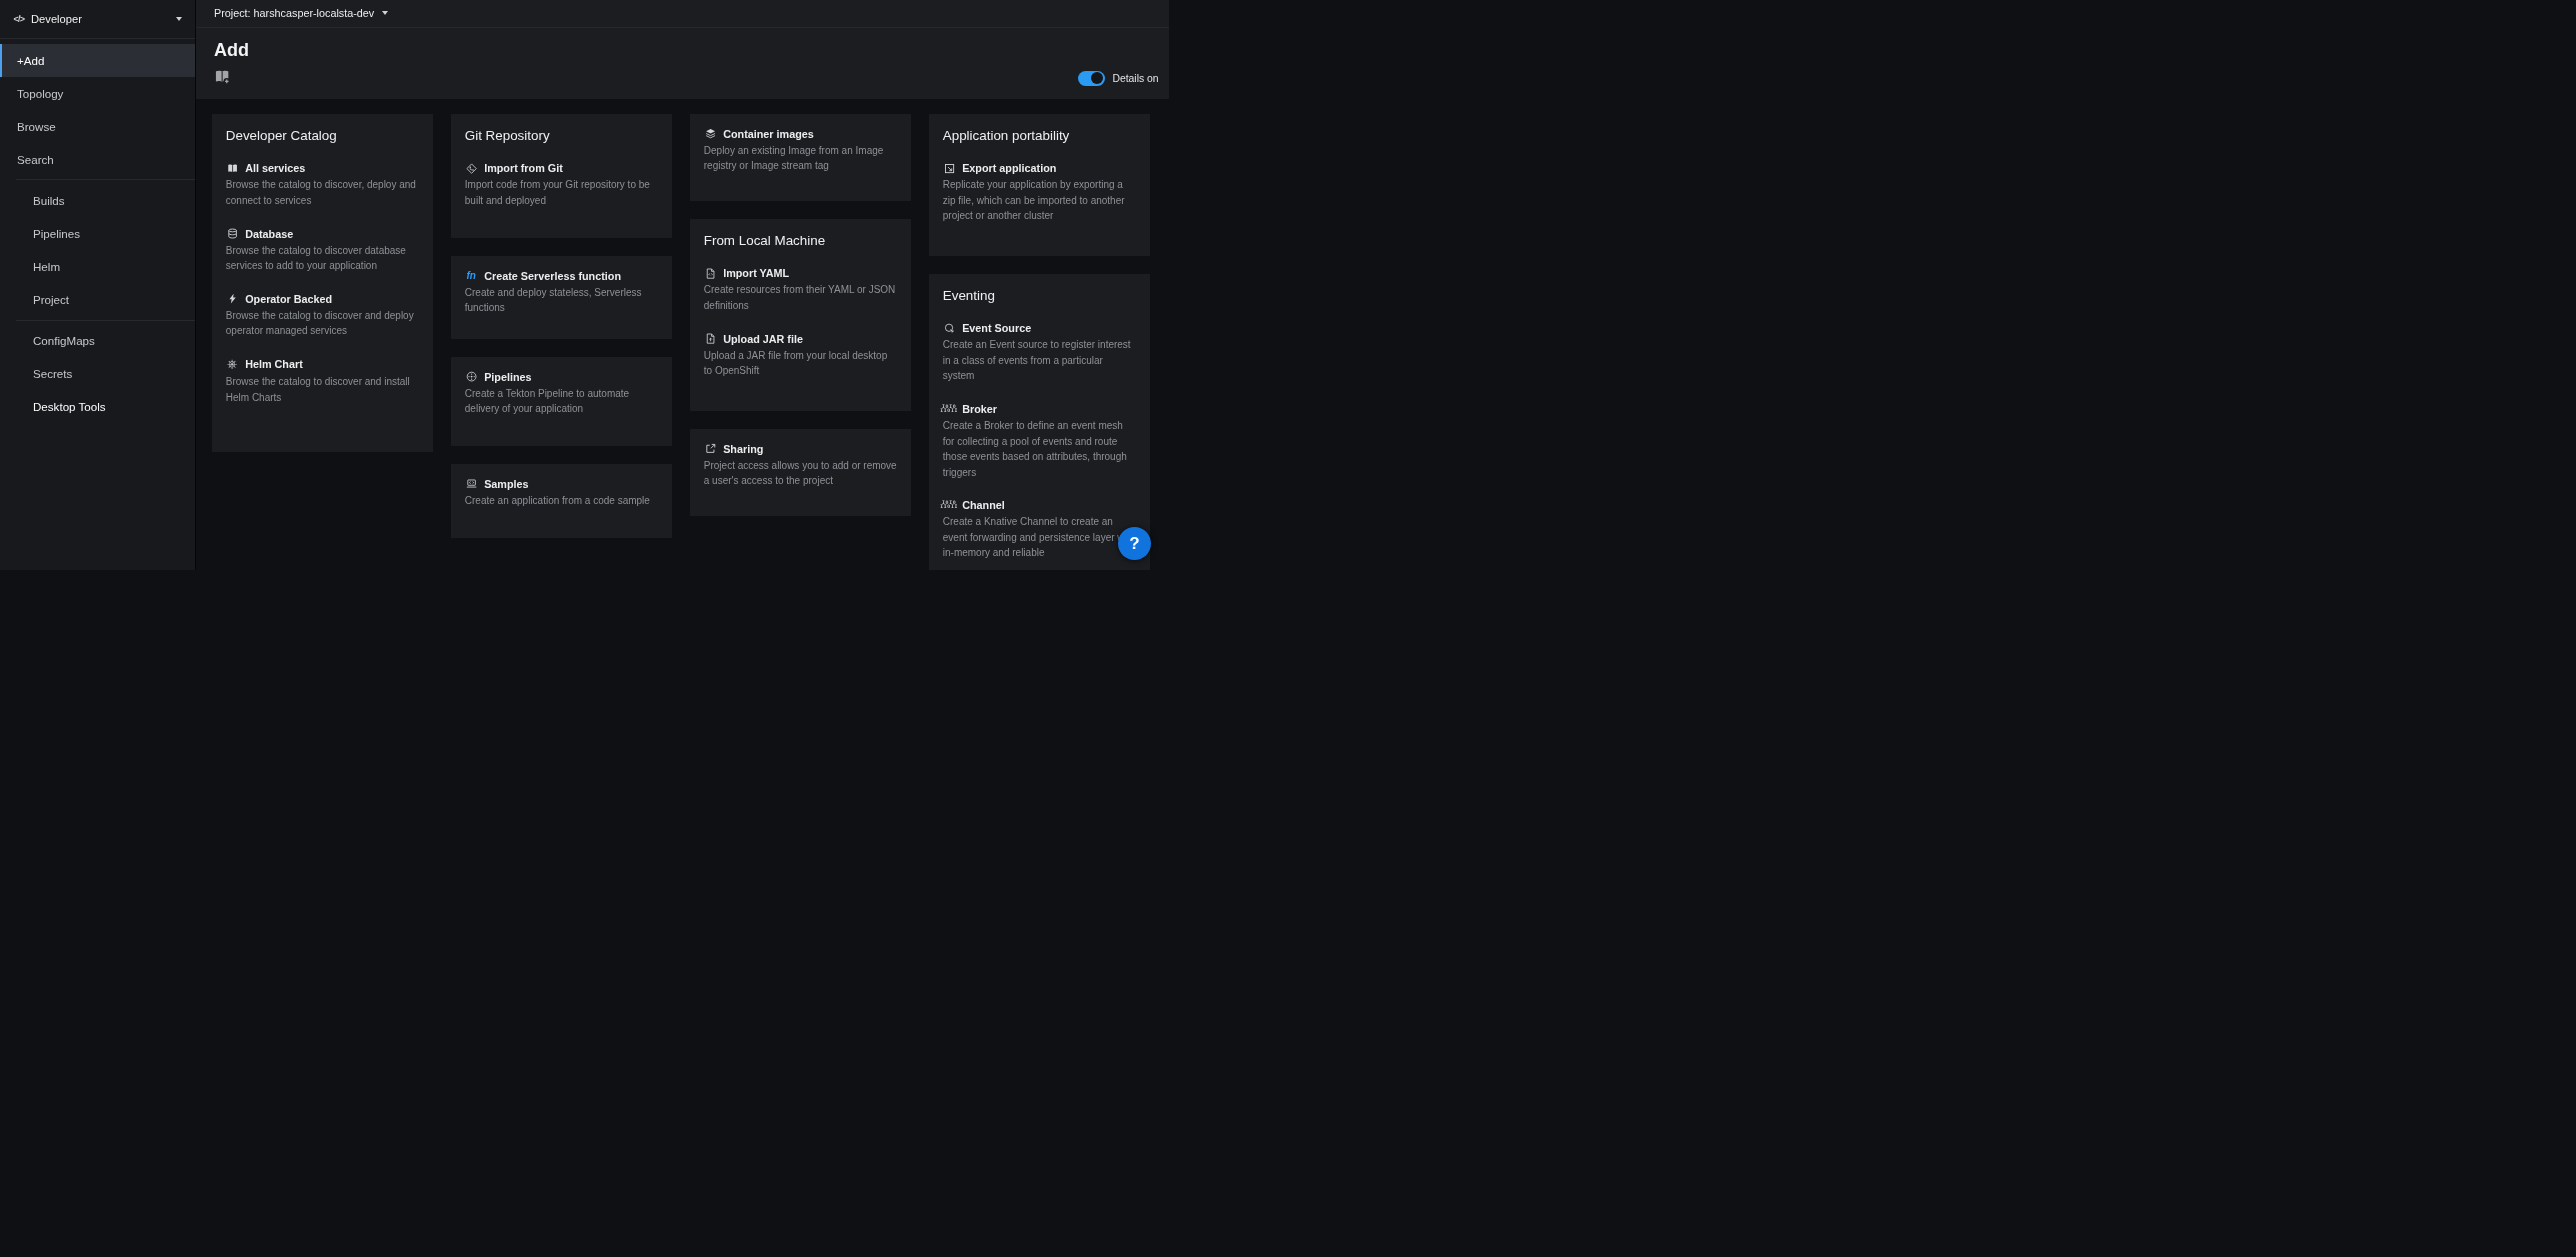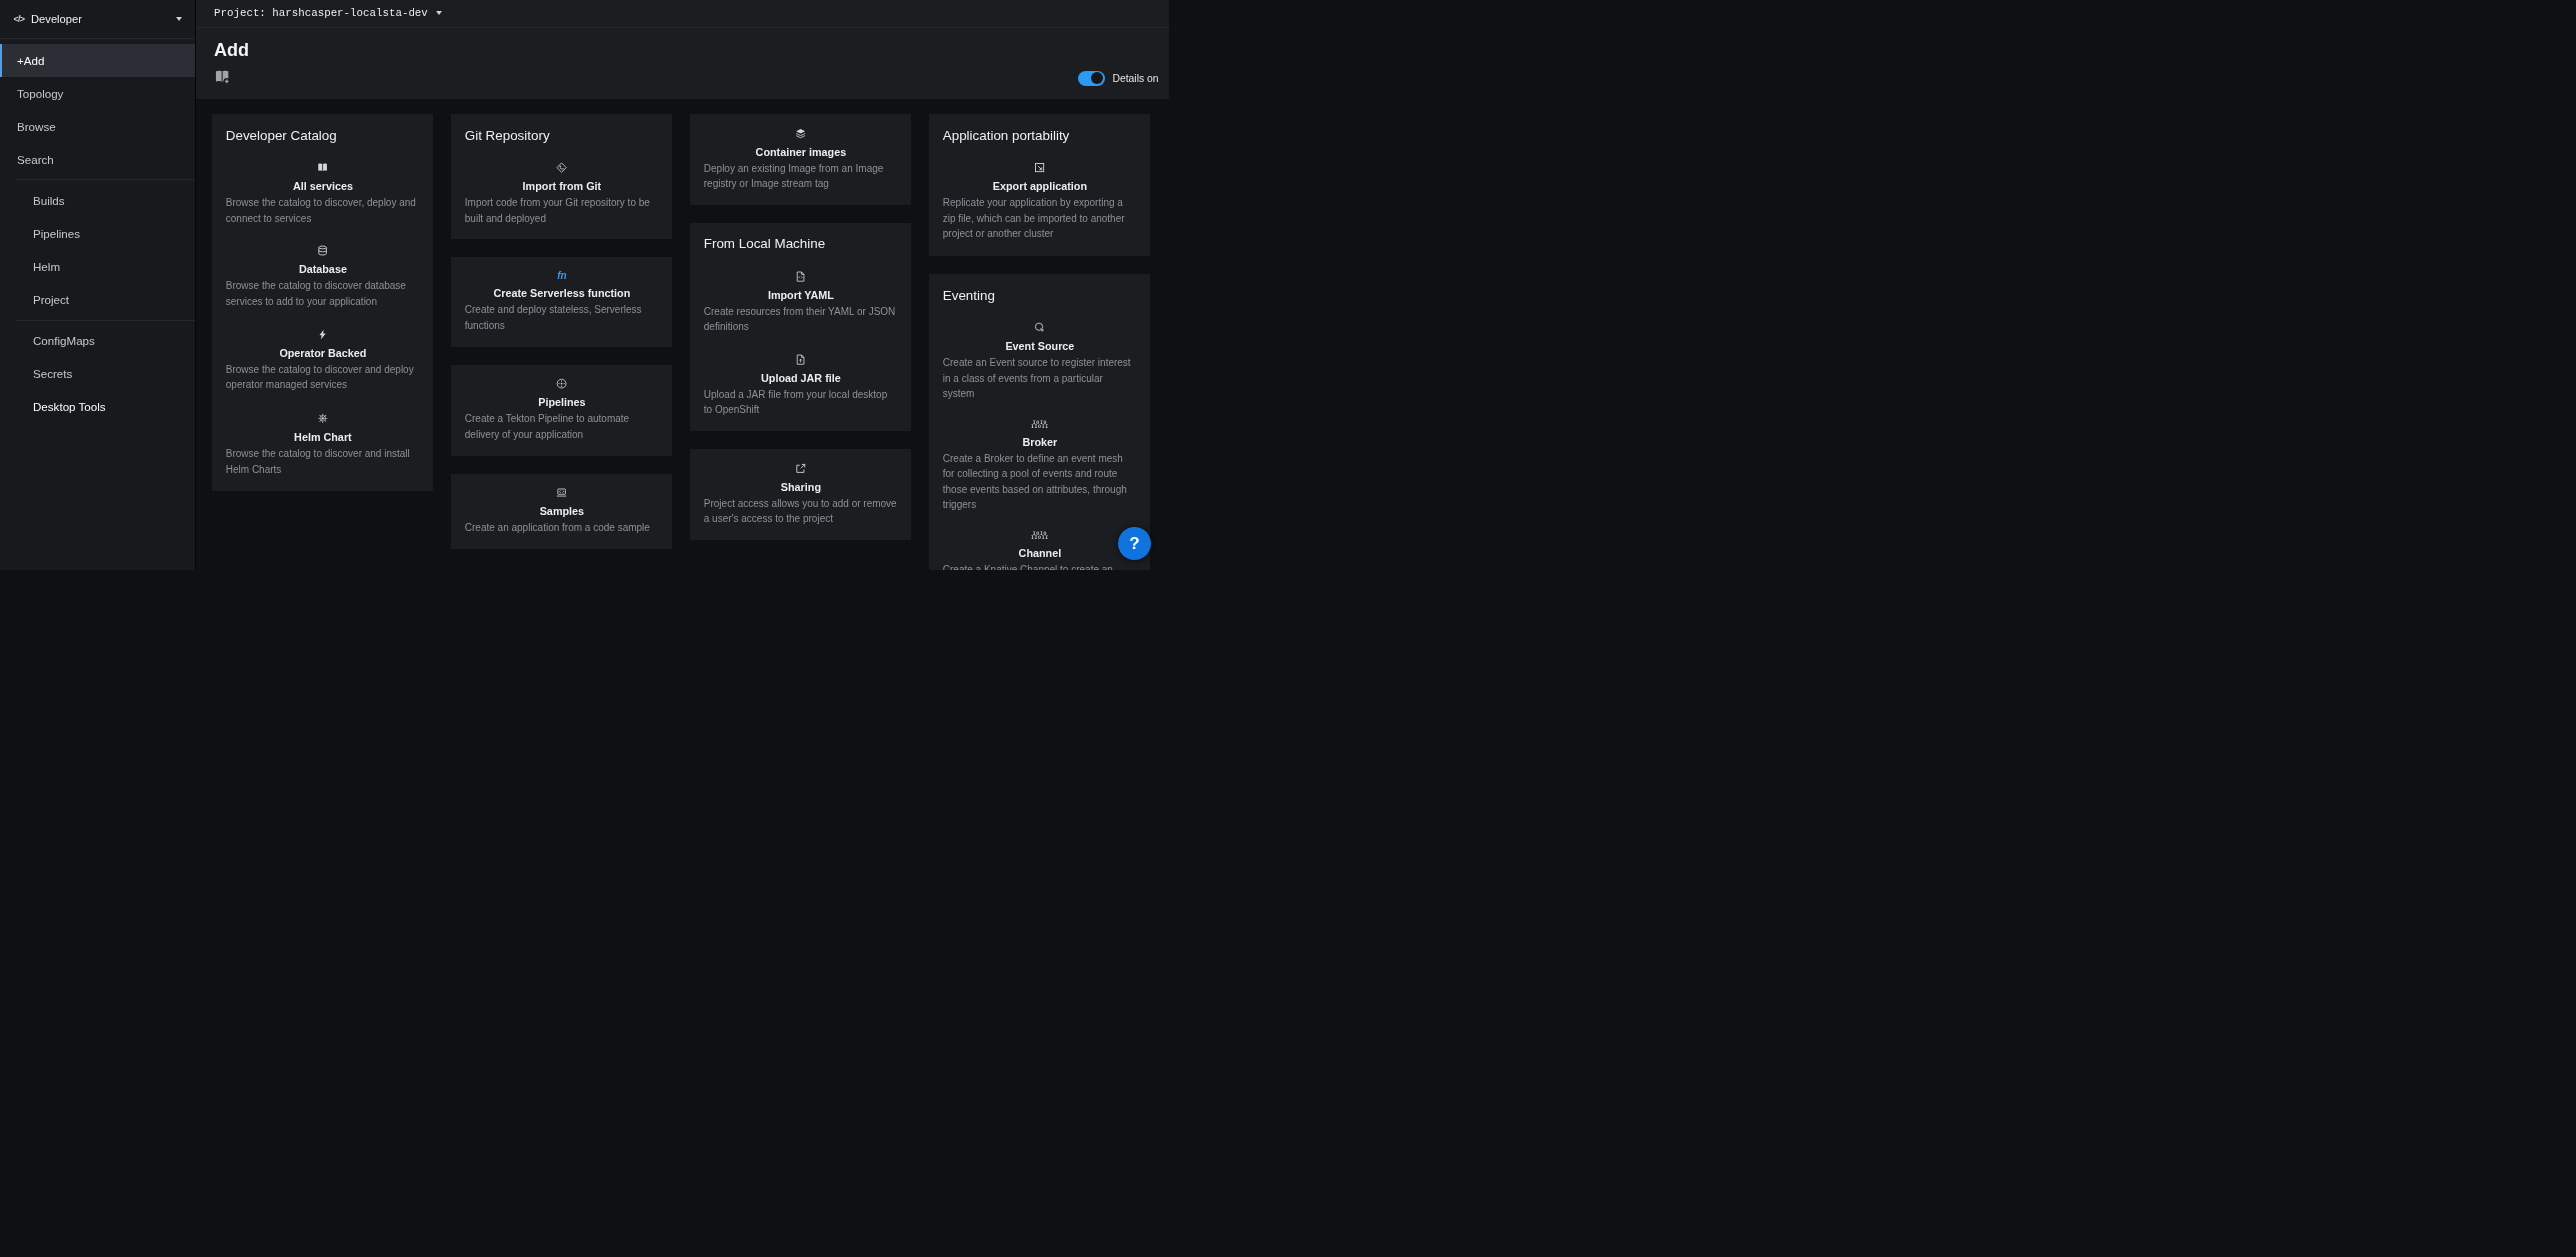--- a/index.html
+++ b/index.html
@@ -20,38 +20,38 @@
   .persp .caret { margin-left:auto; }
   .nav { padding-top:4.5px; }
   .nav-group + .nav-group { border-top:0.7px solid #26292e; margin-top:3.7px; padding-top:3.7px;margin-left:16px; }
   .nav-item { height:33px; display:flex; align-items:center; padding-left:15px; border-left:2.2px solid transparent; font-size:11.6px; color:#c7c8ca; cursor:pointer; }
   .nav-item.active { background:#2b2e34; border-left-color:#4da0ef; color:#ffffff; }
   .nav-item.bright { color:#fdfdfd; }
 
   
   .main { flex:1; display:flex; flex-direction:column; position:relative; min-width:0; }
   .projectbar { height:27.6px; flex:0 0 auto; background:#1b1d21; border-bottom:0.7px solid #26282c; display:flex; align-items:center; padding:0 18px; }
-  .project-btn { display:flex; align-items:center; gap:8.2px; background:none; border:none; color:#ededee; font-size:10.8px; font-family:Liberation Mono, monospace; cursor:pointer; }
+  .project-btn { display:flex; align-items:center; gap:8.2px; background:none; border:none; color:#ededee; font-size:10.8px; font-family:Liberation Sans, sans-serif; cursor:pointer; }
 
   .page-head { flex:0 0 auto; background:#1b1d21; padding:12px 18px 11.2px; position:relative; }
   .page-title { font-size:18px; font-weight:600; color:#f4f4f5; margin-bottom:8.2px; }
   .quickstart { display:inline-block; color:#a2a4a7; cursor:pointer; line-height:0; }
   .details-toggle { position:absolute; right:10.4px; bottom:12.7px; display:flex; align-items:center; gap:7.5px; }
   .switch { width:27px; height:15px; border-radius:7.5px; background:#2b9af3; position:relative; cursor:pointer; display:inline-block; }
   .switch .knob { position:absolute; top:1.5px; right:1.5px; width:12px; height:12px; border-radius:50%; background:#14161a; }
   .toggle-label { font-size:10.4px; color:#e3e4e6; }
 
   
   .content { flex:1; padding:15.7px 16.4px 0; display:flex; gap:18px; align-items:flex-start; overflow:hidden; }
   .col { width:221px; flex:0 0 auto; display:flex; flex-direction:column; gap:18px; }
   .card { background:#1b1d21; padding:13.4px; width:100%; }
   .card-title { font-size:13.4px; font-weight:500; color:#f0f0f1; margin-bottom:19.4px; }
   .item { display:block; cursor:pointer; }
   .item + .item { margin-top:19.4px; }
-  .item-head { display:flex; align-items:center; gap:6.7px;flex-direction:column; }
+  .item-head { display:flex; gap:6.7px; }
   .icon { width:12.7px; flex:0 0 auto; display:flex; justify-content:center; align-items:center; color:#d3d5d7; line-height:0; }
   .item-label { font-size:10.8px; font-weight:700; color:#eceded; }
   .item-desc { margin-top:3px; font-size:10px; line-height:1.55; color:#8e9195; }
   svg.i { width:11.2px; height:11.2px; display:block; }
   .icon-fn { font-style:italic; font-weight:700; font-size:10px; color:#2f9bf4; line-height:1; }
   .icon-helm { font-size:12.7px; line-height:1; color:#d3d5d7; }
   .icon-binary { display:flex; flex-direction:column; font-family:"DejaVu Sans Mono","Liberation Mono",monospace; font-size:4.8px; font-weight:700; line-height:4.1px; letter-spacing:0.7px; color:#d3d5d7; }
 
   
   .help-fab { position:absolute; right:18px; bottom:9.7px; width:33px; height:33px; border-radius:50%; border:none; background:#1173dd; color:#ffffff; font-size:17px; font-weight:700; font-family:inherit; cursor:pointer; box-shadow:0 0.7px 6px rgba(0,0,0,.6); z-index:10; }

